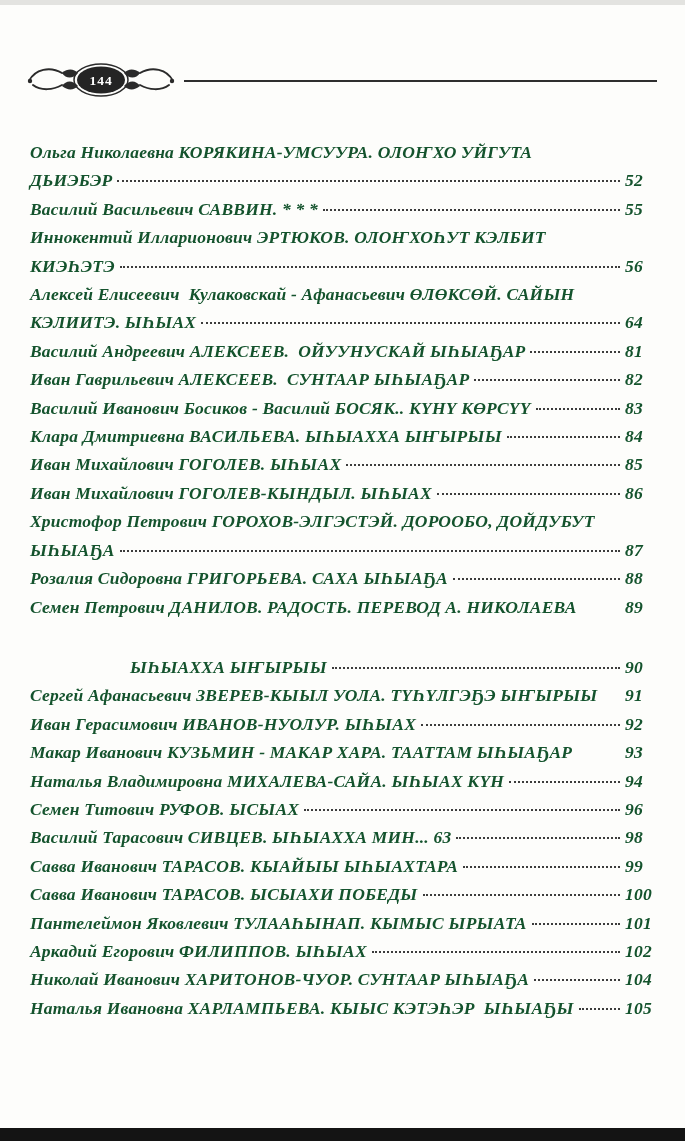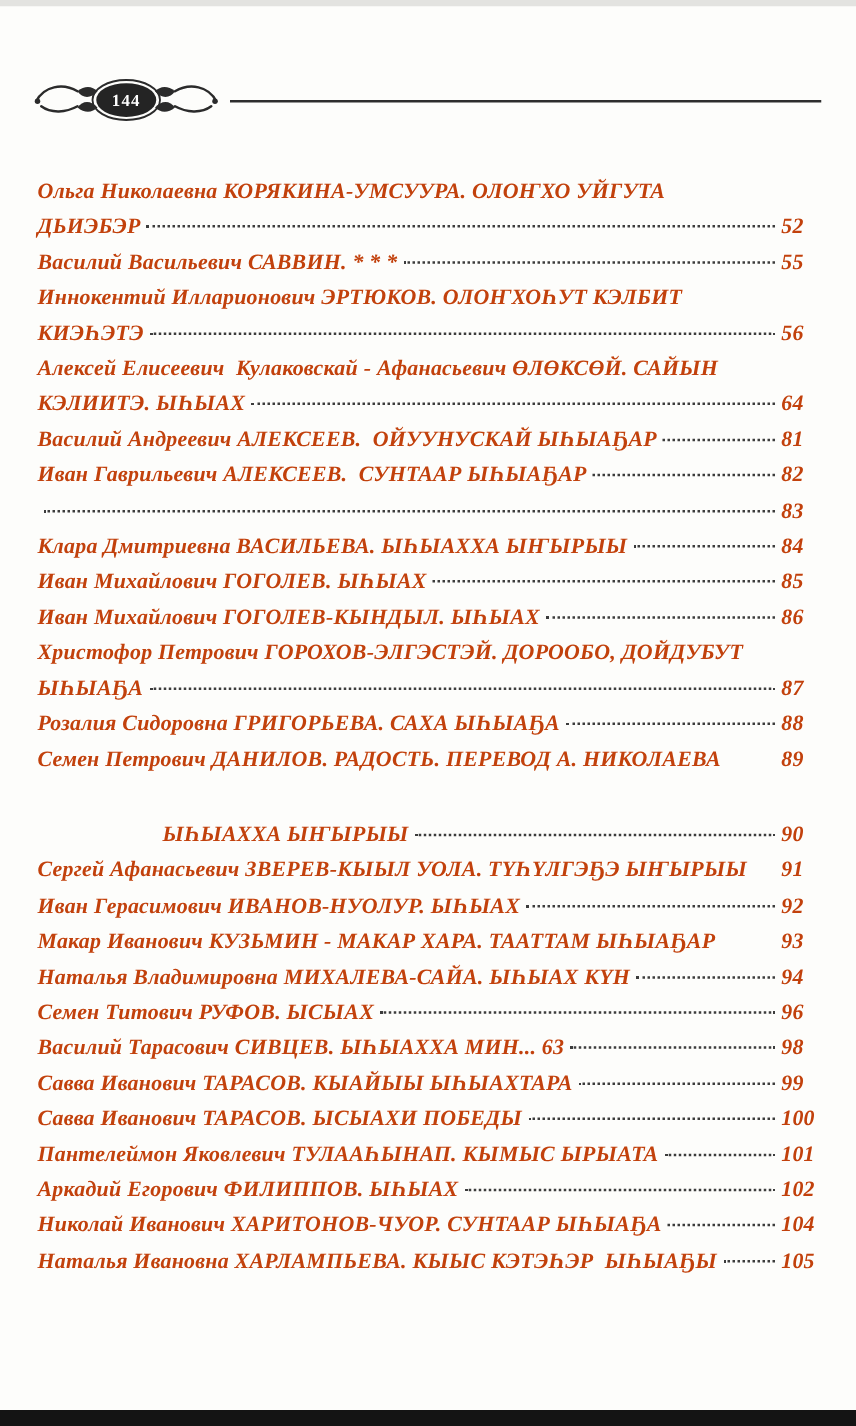--- a/index.html
+++ b/index.html
@@ -4,21 +4,21 @@
 <style>
   html, body { margin: 0; padding: 0; background: #9a9a9a; }
   .page {
     position: relative;
     width: 685px;
     height: 1141px;
     margin: 0 auto;
     background: #fdfdfb;
     overflow: hidden;
     font-family: "Liberation Serif", "DejaVu Serif", serif;
-    color: #c2410c;
+    color: #14532d;
   }
   .scan-top-edge {
     position: absolute; top: 0; left: 0; right: 0; height: 5px;
     background: #e3e3e0;
   }
   .scan-bottom-edge {
     position: absolute; bottom: 0; left: 0; right: 0; height: 13px;
     background: #141414;
   }
   .header {
@@ -159,20 +159,21 @@
     <div class="entry-lastline">
       <span class="entry-text">Иван Гаврильевич АЛЕКСЕЕВ.  СУНТААР ЫҺЫАҔАР</span>
       <span class="dots"></span>
       <span class="page-num">82</span>
     </div>
   </div>
 
   <div class="entry">
     <div class="pre-lines"></div>
     <div class="entry-lastline">
+      <span class="entry-text">Василий Иванович Босиков - Василий БОСЯК.. КҮНҮ КӨРСҮҮ</span>
       <span class="dots"></span>
       <span class="page-num">83</span>
     </div>
   </div>
 
   <div class="entry">
     <div class="pre-lines"></div>
     <div class="entry-lastline">
       <span class="entry-text">Клара Дмитриевна ВАСИЛЬЕВА. ЫҺЫАХХА ЫҤЫРЫЫ</span>
       <span class="dots"></span>

